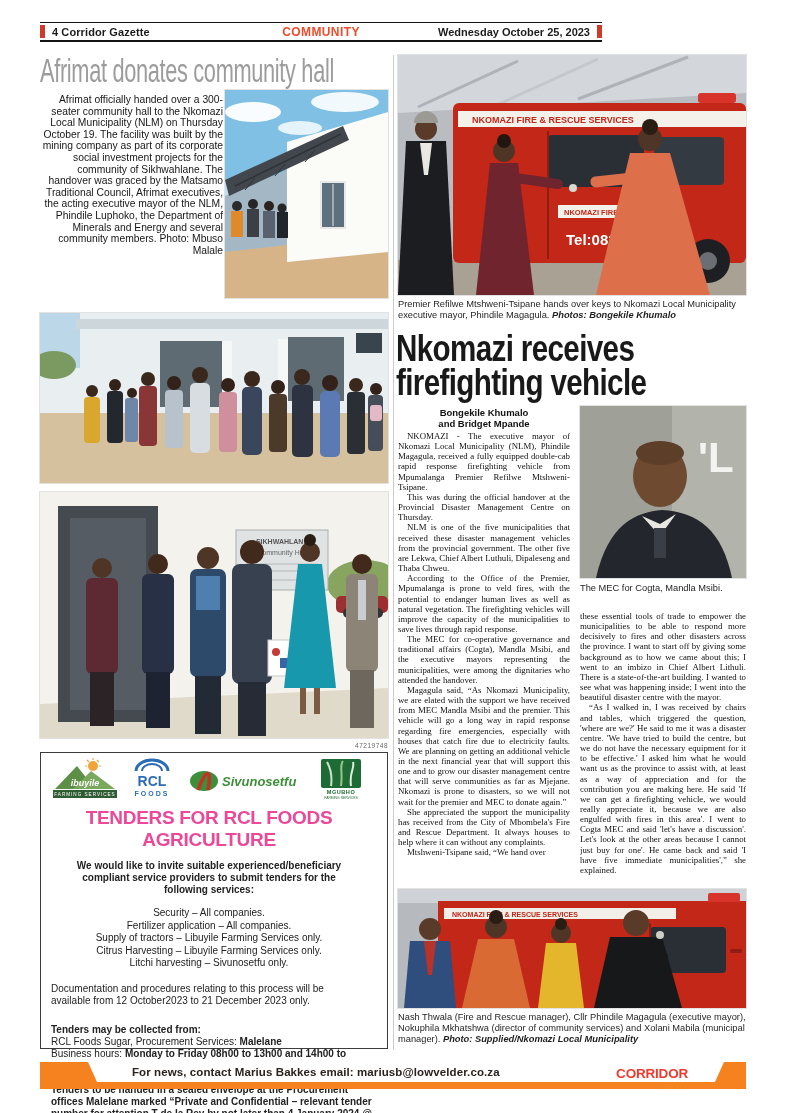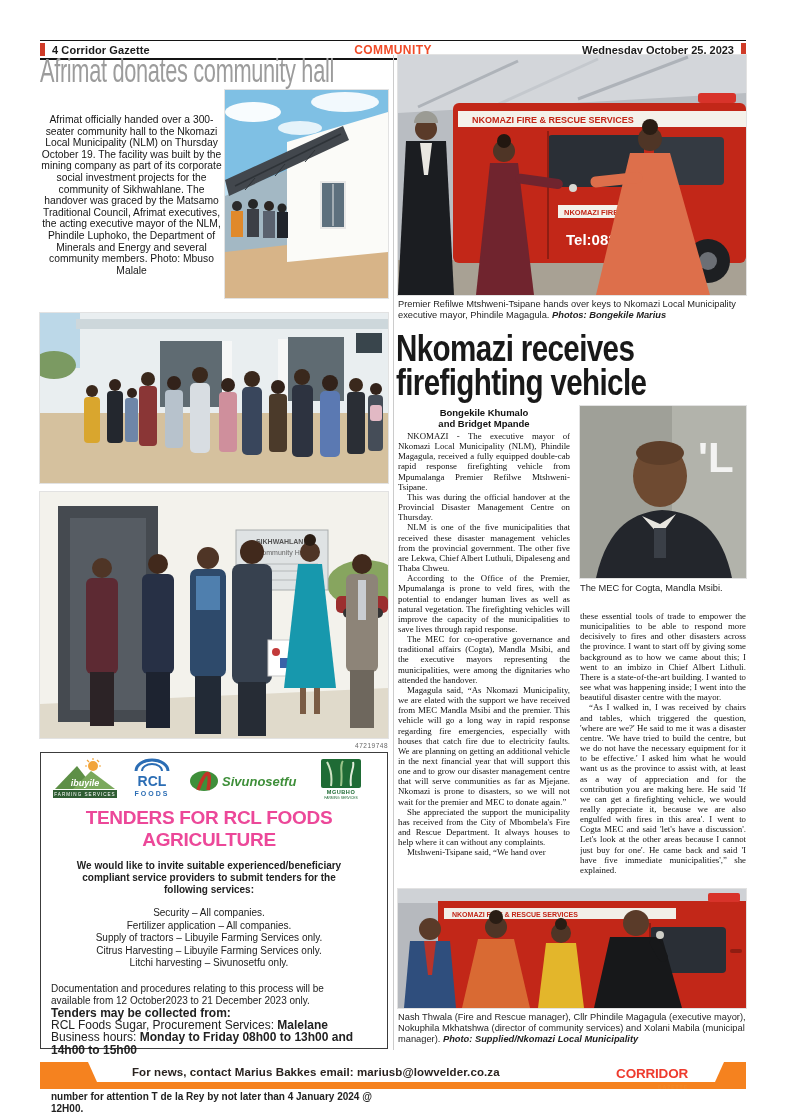--- a/index.html
+++ b/index.html
@@ -1,34 +1,34 @@
 <!DOCTYPE html>
 <html><head>
 <meta charset="utf-8">
 <style>
   html,body{margin:0;padding:0;background:#888;}
   .page{position:relative;width:786px;height:1113px;background:#ffffff;margin:0 auto;
         font-family:"Liberation Sans",sans-serif;color:#1c1c1c;overflow:hidden;}
 
   
-  .hdr{position:absolute;left:40px;top:40px;width:706px;height:20px;
+  .hdr{position:absolute;left:40px;top:22px;width:562px;height:20px;
        border-top:1.5px solid #141414;border-bottom:2px solid #141414;
        display:flex;align-items:center;box-sizing:border-box;}
   .hdr-tick{width:5px;height:13px;background:#cf3b28;}
   .hdr-left{font-size:11px;font-weight:700;margin-left:7px;letter-spacing:.1px;}
   .hdr-center{position:absolute;left:0;right:0;text-align:center;color:#f04b28;
               font-weight:700;font-size:12px;letter-spacing:.4px;}
   .hdr-right{margin-left:auto;font-size:11px;font-weight:700;margin-right:7px;}
 
   
   .afrimat-headline{position:absolute;left:40px;top:52px;margin:0;font-weight:400;
        font-size:33px;color:#9c9c9c;white-space:nowrap;letter-spacing:-.5px;
        transform:scaleX(.66);transform-origin:left top;}
-  .afrimat-body{position:absolute;left:40px;top:94px;width:183px;text-align:center;
-       font-size:10.3px;line-height:11.6px;color:#161616;margin-top:20px;}
+  .afrimat-body{position:absolute;left:40px;top:94px;width:183px;text-align:right;
+       font-size:10.3px;line-height:11.6px;color:#161616;}
 
   .photo{position:absolute;box-shadow:0 0 0 1px #e2e2e2;background:#ccc;overflow:hidden;}
   .photo svg{display:block;width:100%;height:100%;}
   .hall-photo{left:225px;top:90px;width:163px;height:208px;}
   .crowd-photo{left:40px;top:313px;width:348px;height:170px;}
   .group-photo{left:40px;top:492px;width:348px;height:246px;}
   .top-photo{left:398px;top:55px;width:348px;height:240px;}
   .mec-photo{left:580px;top:406px;width:166px;height:172px;}
   .bottom-photo{left:398px;top:889px;width:348px;height:119px;}
 
@@ -39,21 +39,21 @@
           border:1.5px solid #3c3c3c;box-sizing:border-box;padding:5px 20px 0 10px;
           background:#fff;display:flex;flex-direction:column;}
   .ad-logos{display:flex;justify-content:space-between;align-items:center;height:48px;padding:0 2px;}
   .ad-logo{flex:0 0 auto;}
   .ad-title{text-align:center;font-size:19px;font-weight:700;color:#ec4899;
             letter-spacing:-.3px;margin-top:7px;}
   .ad-intro{font-weight:700;text-align:center;font-size:10px;line-height:12px;
             width:290px;margin:9px auto 0 auto;color:#222;}
   .ad-services{text-align:center;font-size:10px;line-height:12.6px;margin-top:11px;color:#222;}
   .ad-doc{font-size:10px;line-height:12px;margin-top:13px;color:#222;width:310px;}
-  .ad-collect{margin-top:0;font-size:12px;line-height:12.2px;color:#222;}
+  .ad-collect{margin-top:17px;font-size:10px;line-height:12.2px;color:#222;}
   .ad-collect .b{font-weight:700;}
   .ad-handin{font-weight:700;font-size:10px;line-height:12.2px;margin-top:11px;color:#222;width:330px;}
 
   
   .col-divider{position:absolute;left:393px;top:55px;width:1px;height:995px;background:#cccccc;}
   .cap{position:absolute;font-size:9.3px;line-height:11px;color:#1f1f1f;}
   .top-caption{left:398px;top:299px;width:348px;}
   .credit{font-weight:700;font-style:italic;}
   .ff-headline{position:absolute;left:396px;top:332px;margin:0;font-size:37px;line-height:34px;
        font-weight:700;color:#191919;letter-spacing:-.8px;white-space:nowrap;
@@ -304,21 +304,21 @@
         <polygon points="92,108 120,108 136,240 78,240" fill="#70242e"></polygon>
         <rect x="118" y="118" width="48" height="10" rx="5" fill="#70242e" transform="rotate(8 118 118)"></rect>
         <circle cx="175" cy="133" r="4" fill="#d8d8d2"></circle>
         <circle cx="252" cy="84" r="12" fill="#4f3526"></circle>
           <circle cx="252" cy="72" r="8" fill="#2a1d14"></circle>
         <polygon points="232,98 272,98 312,240 198,240" fill="#dd6f4b"></polygon>
         <rect x="192" y="122" width="52" height="11" rx="5" fill="#dd6f4b" transform="rotate(-6 192 122)"></rect>
       </g>
     </svg>
   </div>
-  <div class="cap top-caption"><span>Premier Refilwe Mtshweni-Tsipane hands over keys to Nkomazi Local Municipality executive mayor, Phindile Magagula. </span><span class="credit">Photos: Bongekile Marius</span></div>
+  <div class="cap top-caption"><span>Premier Refilwe Mtshweni-Tsipane hands over keys to Nkomazi Local Municipality executive mayor, Phindile Magagula. </span><span class="credit">Photos: Bongekile Khumalo</span></div>
 
   <h2 class="ff-headline"><span>Nkomazi receives</span><br><span>firefighting vehicle</span></h2>
   <div class="byline"><span>Bongekile Khumalo</span><br><span>and Bridget Mpande</span></div>
 
   <div class="article-col col1">
     <p>NKOMAZI - The executive mayor of Nkomazi Local Municipality (NLM), Phindile Magagula, received a fully equipped double-cab rapid response firefighting vehicle from Mpumalanga Premier Refilwe Mtshweni-Tsipane.</p>
     <p>This was during the official handover at the Provincial Disaster Management Centre on Thursday.</p>
     <p>NLM is one of the five municipalities that received these disaster management vehicles from the provincial government. The other five are Lekwa, Chief Albert Luthuli, Dipaleseng and Thaba Chweu.</p>
     <p>According to the Office of the Premier, Mpumalanga is prone to veld fires, with the potential to endanger human lives as well as natural vegetation. The firefighting vehicles will improve the capacity of the municipalities to save lives through rapid response.</p>
     <p>The MEC for co-operative governance and traditional affairs (Cogta), Mandla Msibi, and the executive mayors representing the municipalities, were among the dignitaries who attended the handover.</p>

